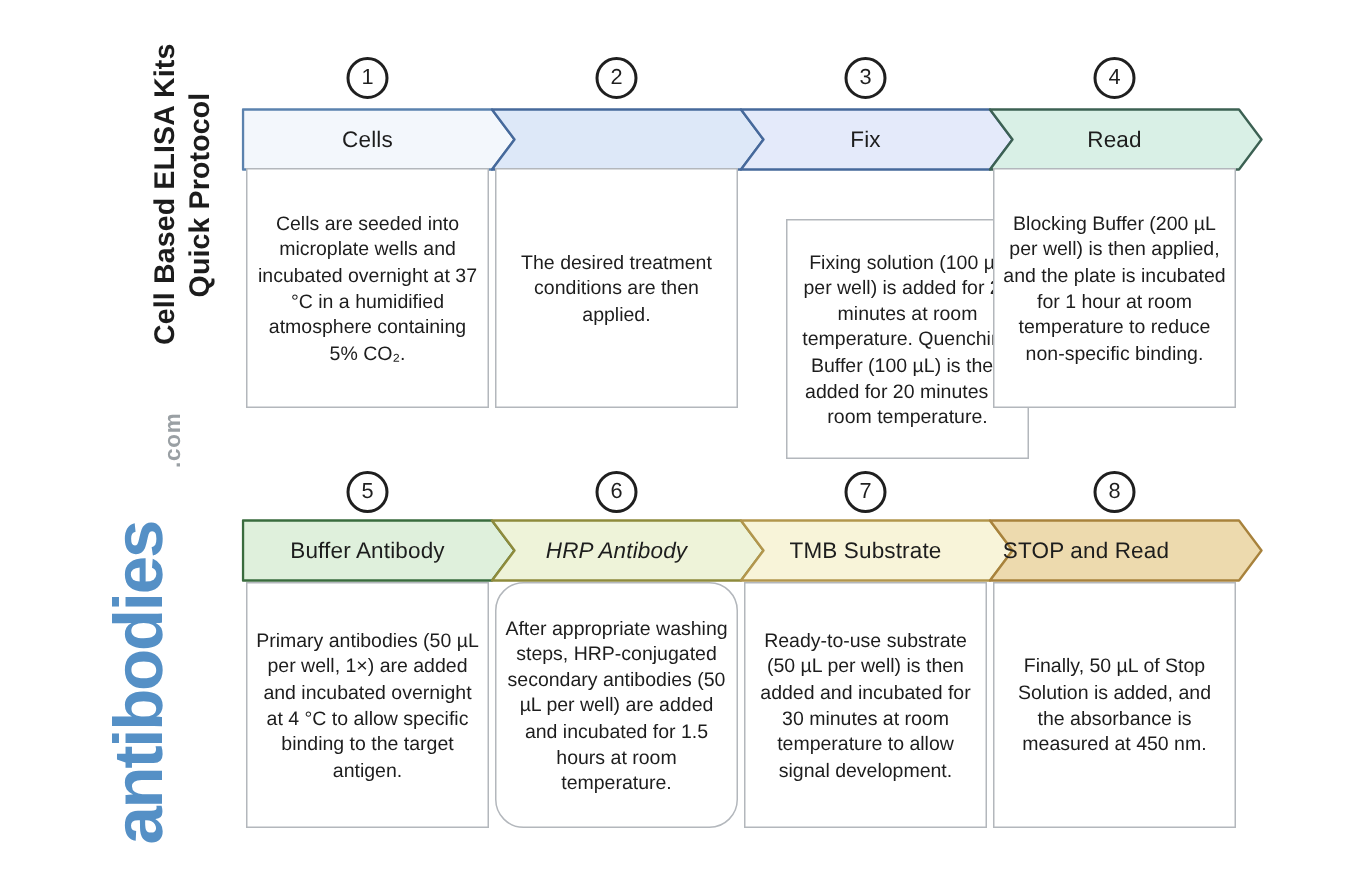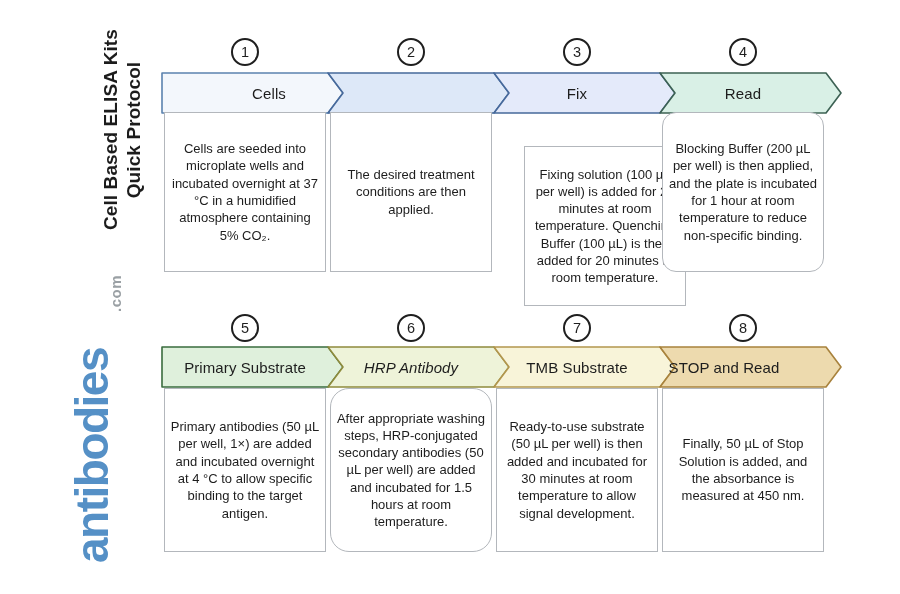--- a/index.html
+++ b/index.html
@@ -77,43 +77,43 @@
   <div class="badge" style="left:563px;top:38px;">3</div>
   <div class="badge" style="left:729px;top:38px;">4</div>
 
   <svg class="arrow-svg row1" viewBox="0 0 690 44">
     <polygon points="1,2 167,2 182,22 167,42 1,42" stroke-width="1.6" stroke-linejoin="round" fill="#f3f7fc" stroke="#5b82ae"></polygon>
     <polygon transform="translate(167,0)" points="0,2 166,2 181,22 166,42 0,42 15,22" stroke-width="1.6" stroke-linejoin="round" fill="#dde8f8" stroke="#46699b"></polygon>
     <polygon transform="translate(333,0)" points="0,2 166,2 181,22 166,42 0,42 15,22" stroke-width="1.6" stroke-linejoin="round" fill="#e4eafa" stroke="#46699b"></polygon>
     <polygon transform="translate(499,0)" points="0,2 166,2 181,22 166,42 0,42 15,22" stroke-width="1.6" stroke-linejoin="round" fill="#d9f0e6" stroke="#3c6153"></polygon>
   </svg>
 
-  <div class="step-label r1" style="left:162px;margin-left:24px;">Cells</div>
+  <div class="step-label r1" style="left:162px;">Cells</div>
   <div class="step-label r1" style="left:328px;margin-top:35px;">Treat</div>
   <div class="step-label r1" style="left:494px;">Fix</div>
   <div class="step-label r1" style="left:660px;">Read</div>
 
   <div class="desc-box r1" style="left:164px;">Cells are seeded into microplate wells and incubated overnight at 37 °C in a humidified atmosphere containing 5% CO₂.</div>
   <div class="desc-box r1" style="left:330px;">The desired treatment conditions are then applied.</div>
   <div class="desc-box r1" style="left:524px;margin-top:34px;">Fixing solution (100 µL per well) is added for 20 minutes at room temperature. Quenching Buffer (100 µL) is then added for 20 minutes at room temperature.</div>
-  <div class="desc-box r1" style="left:662px;border-radius:14px;">Blocking Buffer (200 µL per well) is then applied, and the plate is incubated for 1 hour at room temperature to reduce non-specific binding.</div>
+  <div class="desc-box r1" style="left:662px;">Blocking Buffer (200 µL per well) is then applied, and the plate is incubated for 1 hour at room temperature to reduce non-specific binding.</div>
 
   <div class="badge" style="left:231px;top:314px;">5</div>
   <div class="badge" style="left:397px;top:314px;">6</div>
   <div class="badge" style="left:563px;top:314px;">7</div>
   <div class="badge" style="left:729px;top:314px;">8</div>
 
   <svg class="arrow-svg row2" viewBox="0 0 690 44">
     <polygon points="1,2 167,2 182,22 167,42 1,42" stroke-width="1.6" stroke-linejoin="round" fill="#dff0dc" stroke="#3a6c3e"></polygon>
     <polygon transform="translate(167,0)" points="0,2 166,2 181,22 166,42 0,42 15,22" stroke-width="1.6" stroke-linejoin="round" fill="#eef3d9" stroke="#8e8b3c"></polygon>
     <polygon transform="translate(333,0)" points="0,2 166,2 181,22 166,42 0,42 15,22" stroke-width="1.6" stroke-linejoin="round" fill="#f8f4d9" stroke="#b2964d"></polygon>
     <polygon transform="translate(499,0)" points="0,2 166,2 181,22 166,42 0,42 15,22" stroke-width="1.6" stroke-linejoin="round" fill="#eddaae" stroke="#a8823c"></polygon>
   </svg>
 
-  <div class="step-label r2" style="left:162px;">Primary Substrate</div>
+  <div class="step-label r2" style="left:162px;">Buffer Antibody</div>
   <div class="step-label r2" style="left:328px;font-style:italic;">HRP Antibody</div>
   <div class="step-label r2" style="left:494px;">TMB Substrate</div>
   <div class="step-label r2" style="left:641px;">STOP and Read</div>
 
   <div class="desc-box r2" style="left:164px;">Primary antibodies (50 µL per well, 1×) are added and incubated overnight at 4 °C to allow specific binding to the target antigen.</div>
   <div class="desc-box r2" style="left:330px;border-radius:19px;">After appropriate washing steps, HRP-conjugated secondary antibodies (50 µL per well) are added and incubated for 1.5 hours at room temperature.</div>
   <div class="desc-box r2" style="left:496px;">Ready-to-use substrate (50 µL per well) is then added and incubated for 30 minutes at room temperature to allow signal development.</div>
   <div class="desc-box r2" style="left:662px;">Finally, 50 µL of Stop Solution is added, and the absorbance is measured at 450 nm.</div>
 
 </div>

